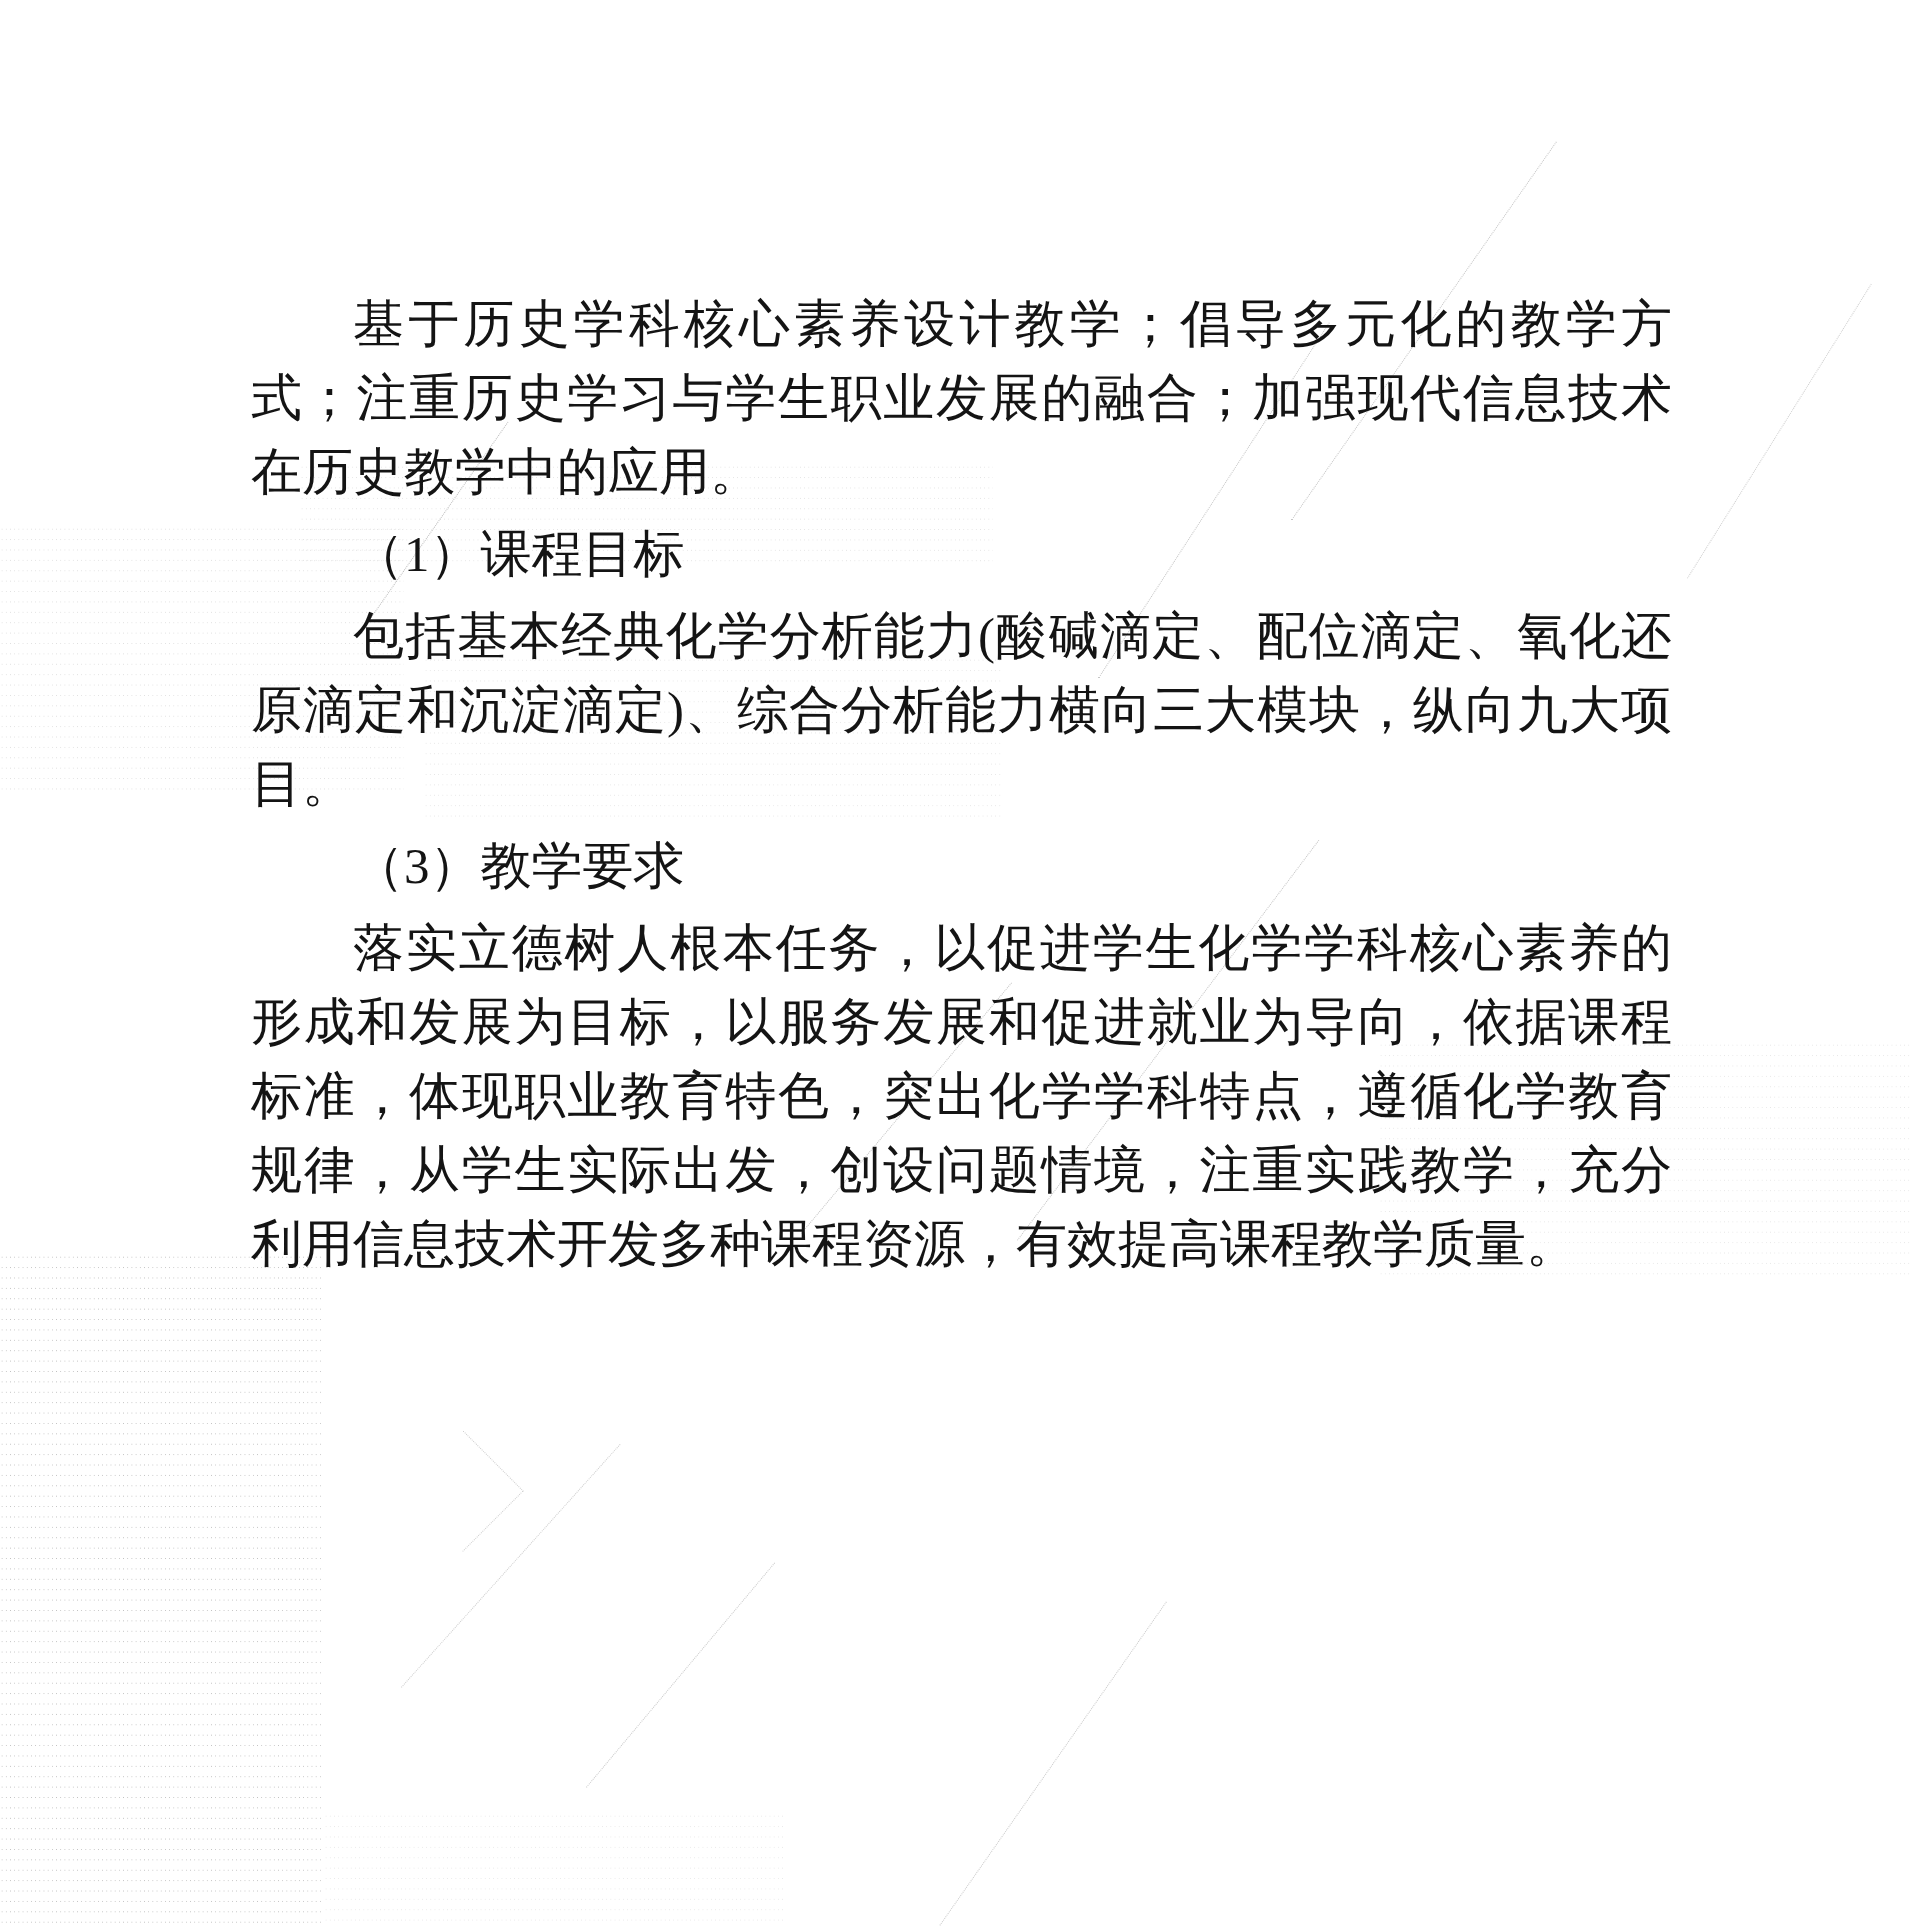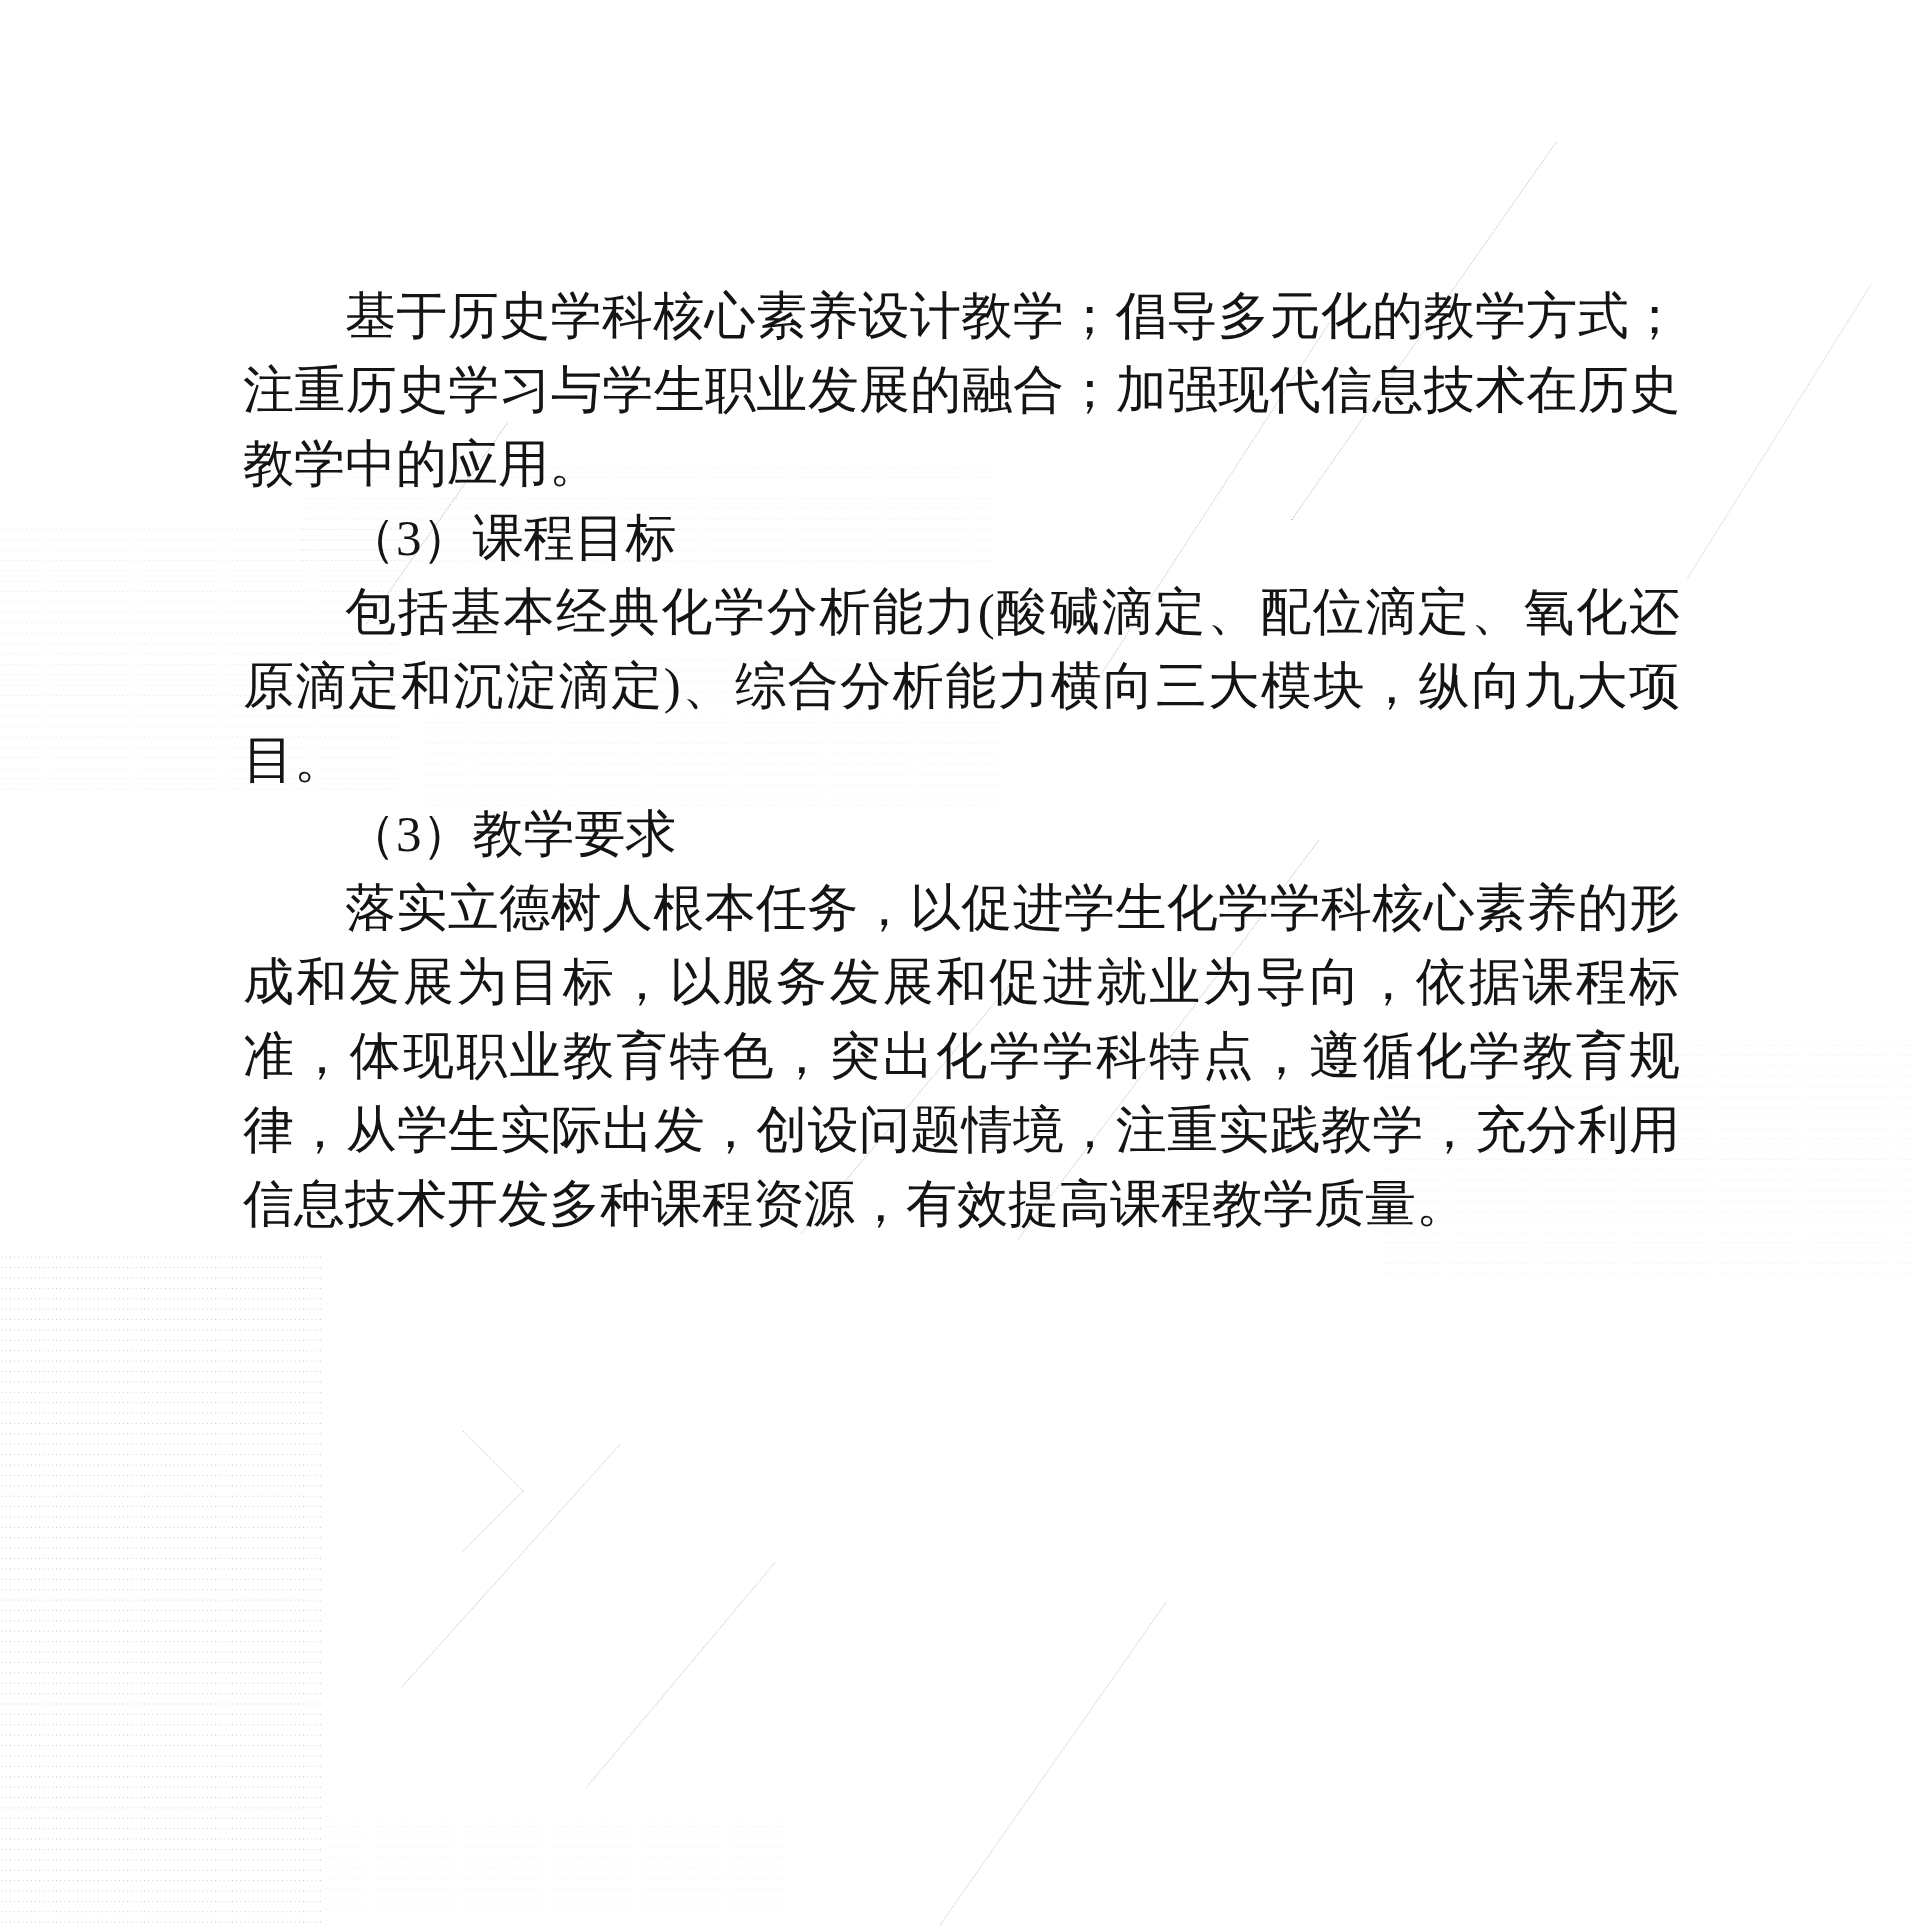--- a/index.html
+++ b/index.html
@@ -46,21 +46,21 @@
     left: 243px;
     top: 279px;
     width: 1437px;
     font-size: 51px;
     line-height: 74px;
     color: #141414;
     text-align: justify;
     text-justify: inter-ideograph;
   }
   .para {
-    margin: 0;
+    margin: 8px;
     text-indent: 2em;
     font-weight: normal;
   }
   .para b { font-weight: bold; }
   .hnum { margin-right: 0.18em; }
 </style>
 </head>
 <body>
 
 <div class="page">
@@ -81,20 +81,20 @@
   <div class="wm-line" style="left:586px; top:1787px; width:293px; transform:rotate(-50deg); opacity:0.65;"></div>
   <div class="wm-line" style="left:901px; top:1980px; width:462px; transform:rotate(-55deg); opacity:0.65;"></div>
   <div class="wm-line" style="left:401px; top:1687px; width:327px; transform:rotate(-48deg); opacity:0.6;"></div>
 
   <div class="wm-line" style="left:1687px; top:578px; width:347px; transform:rotate(-58deg); opacity:0.6;"></div>
 
   <div class="wm-chevron" style="left:420px; top:1448px; width:85px; height:85px; opacity:0.55;"></div>
 
   <div class="text-column">
       <div class="para body">基于历史学科核心素养设计教学；倡导多元化的教学方式；注重历史学习与学生职业发展的融合；加强现代信息技术在历史教学中的应用。</div>
-      <div class="para subheading">（3）课程目标</div>
+      <div class="para subheading">（1）课程目标</div>
       <div class="para body">包括基本经典化学分析能力(酸碱滴定、配位滴定、氧化还原滴定和沉淀滴定)、综合分析能力横向三大模块，纵向九大项目。</div>
       <div class="para subheading">（3）教学要求</div>
       <div class="para body">落实立德树人根本任务，以促进学生化学学科核心素养的形成和发展为目标，以服务发展和促进就业为导向，依据课程标准，体现职业教育特色，突出化学学科特点，遵循化学教育规律，从学生实际出发，创设问题情境，注重实践教学，充分利用信息技术开发多种课程资源，有效提高课程教学质量。</div>
     </div>
 
 </div>
 
 
 </body></html>

